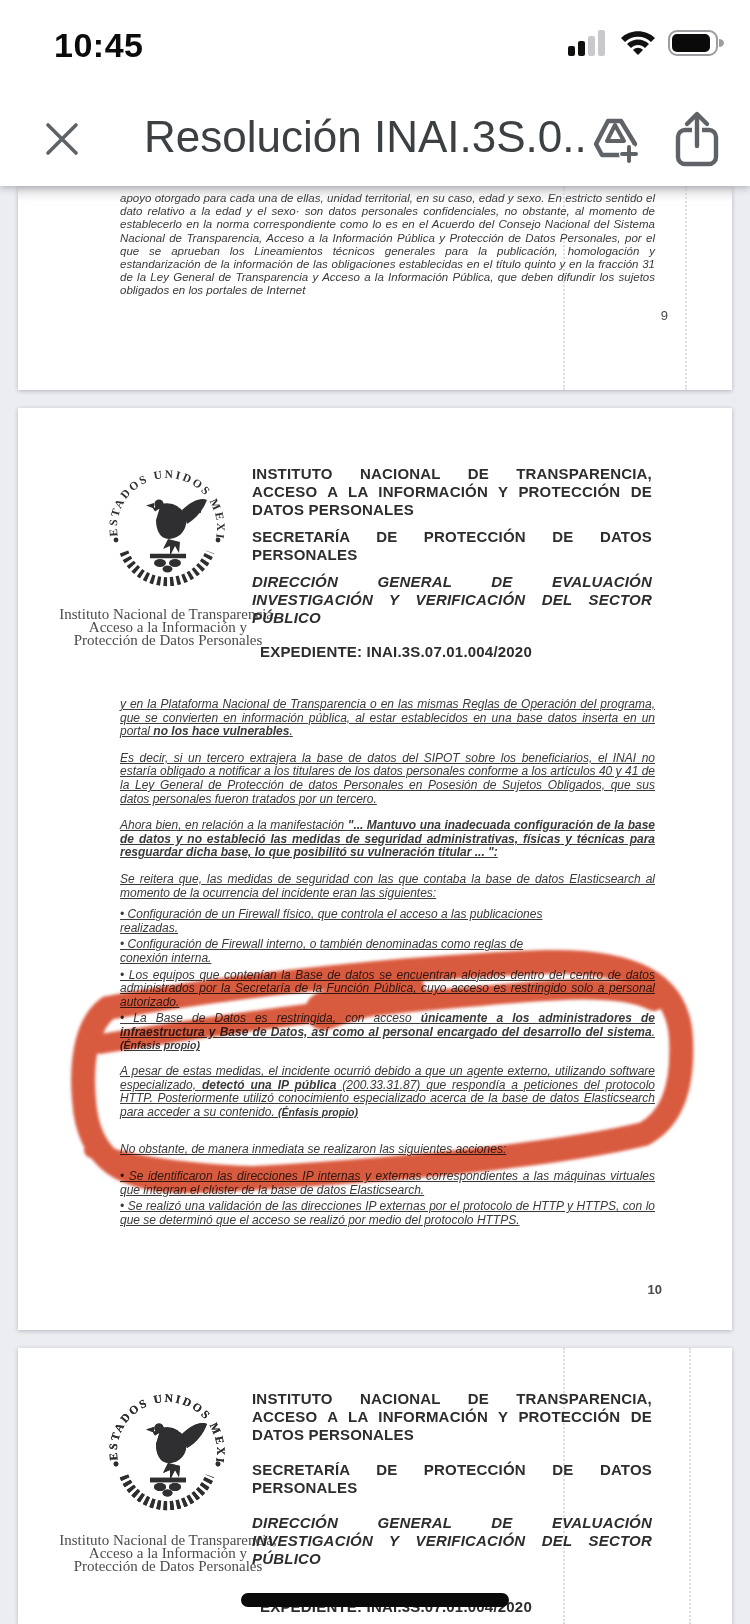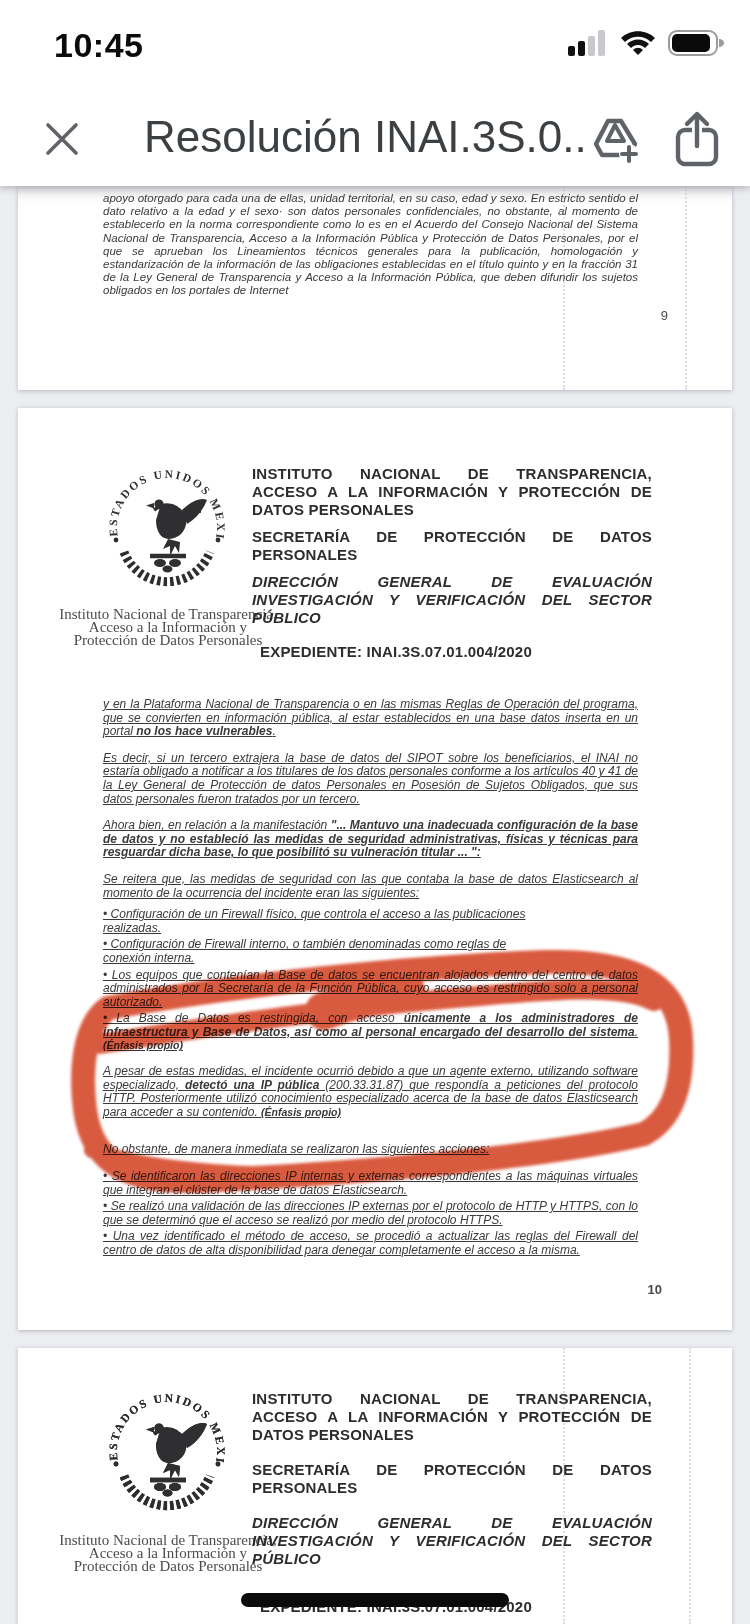--- a/index.html
+++ b/index.html
@@ -25,21 +25,21 @@
   .page{position:absolute;left:18px;width:714px;background:#fff;
     box-shadow:0 1px 4px rgba(50,50,65,.30);}
   .page9{top:186px;height:204px;}
   .page10{top:408px;height:922px;}
   .page11{top:1348px;height:276px;overflow:hidden;}
   .fold{position:absolute;top:0;bottom:0;width:0;border-left:2px dotted #d4d4da;opacity:.8;}
   .fold.f1{left:545px;} .fold.f2{left:667px;}
   .shadow-top{position:absolute;left:0;right:0;top:0;height:16px;
     background:linear-gradient(#c7c7cd,rgba(255,255,255,0));opacity:.55;}
   
-  .doc-body{position:absolute;left:85px;width:535px;font-style:italic;font-size:12px;
+  .doc-body{position:absolute;left:102px;width:535px;font-style:italic;font-size:12px;
     line-height:13.6px;color:#3a3a3c;text-align:justify;}
   .doc-body p{margin:0 0 13px 0;text-decoration:underline;}
   .doc-body p.tight{margin-bottom:3px;}
   .doc-body p.narrow{width:438px;text-align:left;}
   .doc-body .b{font-weight:700;}
   .doc-body .bu{font-weight:700;text-decoration:underline;}
   .doc-body .emph{font-size:10.5px;font-weight:700;}
   .pagenum{position:absolute;width:60px;text-align:right;font-size:13px;color:#4a4a4c;}
   
   .org{position:absolute;left:234px;width:400px;font-weight:700;font-size:15px;line-height:18px;
@@ -163,21 +163,20 @@
         <p><span>Ahora bien, en relación a la manifestación </span><span class="b">"... Mantuvo una inadecuada configuración de la base de datos y no estableció las medidas de seguridad administrativas, físicas y técnicas para resguardar dicha base, lo que posibilitó su vulneración titular ... ":</span></p>
         <p style="margin-bottom:8px;">Se reitera que, las medidas de seguridad con las que contaba la base de datos Elasticsearch al momento de la ocurrencia del incidente eran las siguientes:</p>
         <p class="tight narrow">• Configuración de un Firewall físico, que controla el acceso a las publicaciones realizadas.</p>
         <p class="tight narrow">• Configuración de Firewall interno, o también denominadas como reglas de conexión interna.</p>
         <p class="tight">• Los equipos que contenían la Base de datos se encuentran alojados dentro del centro de datos administrados por la Secretaría de la Función Pública, cuyo acceso es restringido solo a personal autorizado.</p>
         <p style="margin-bottom:12px;"><span>• La Base de Datos es restringida, con acceso </span><span class="bu">únicamente a los administradores de infraestructura y Base de Datos, así como al personal encargado del desarrollo del sistema</span><span>. </span><span class="emph">(Énfasis propio)</span></p>
         <p style="margin-bottom:24px;"><span>A pesar de estas medidas, el incidente ocurrió debido a que un agente externo, utilizando software especializado, </span><span class="bu">detectó una IP pública</span><span> (200.33.31.87) que respondía a peticiones del protocolo HTTP. Posteriormente utilizó conocimiento especializado acerca de la base de datos Elasticsearch para acceder a su contenido. </span><span class="emph">(Énfasis propio)</span></p>
         <p>No obstante, de manera inmediata se realizaron las siguientes acciones:</p>
         <p class="tight">• Se identificaron las direcciones IP internas y externas correspondientes a las máquinas virtuales que integran el clúster de la base de datos Elasticsearch.</p>
         <p class="tight">• Se realizó una validación de las direcciones IP externas por el protocolo de HTTP y HTTPS, con lo que se determinó que el acceso se realizó por medio del protocolo HTTPS.</p>
-        <p class="tight">• Una vez identificado el método de acceso, se procedió a actualizar las reglas del Firewall del centro de datos de alta disponibilidad para denegar completamente el acceso a la misma.</p>
       </div>
 
       <div class="pagenum" style="left:584px;top:874px;font-weight:bold;">10</div>
     </div>
 
     <svg class="annotation" width="750" height="1624" viewBox="0 0 750 1624">
       <defs>
           <filter id="soft">
             <feGaussianBlur stdDeviation="1.4"></feGaussianBlur>
           </filter>

